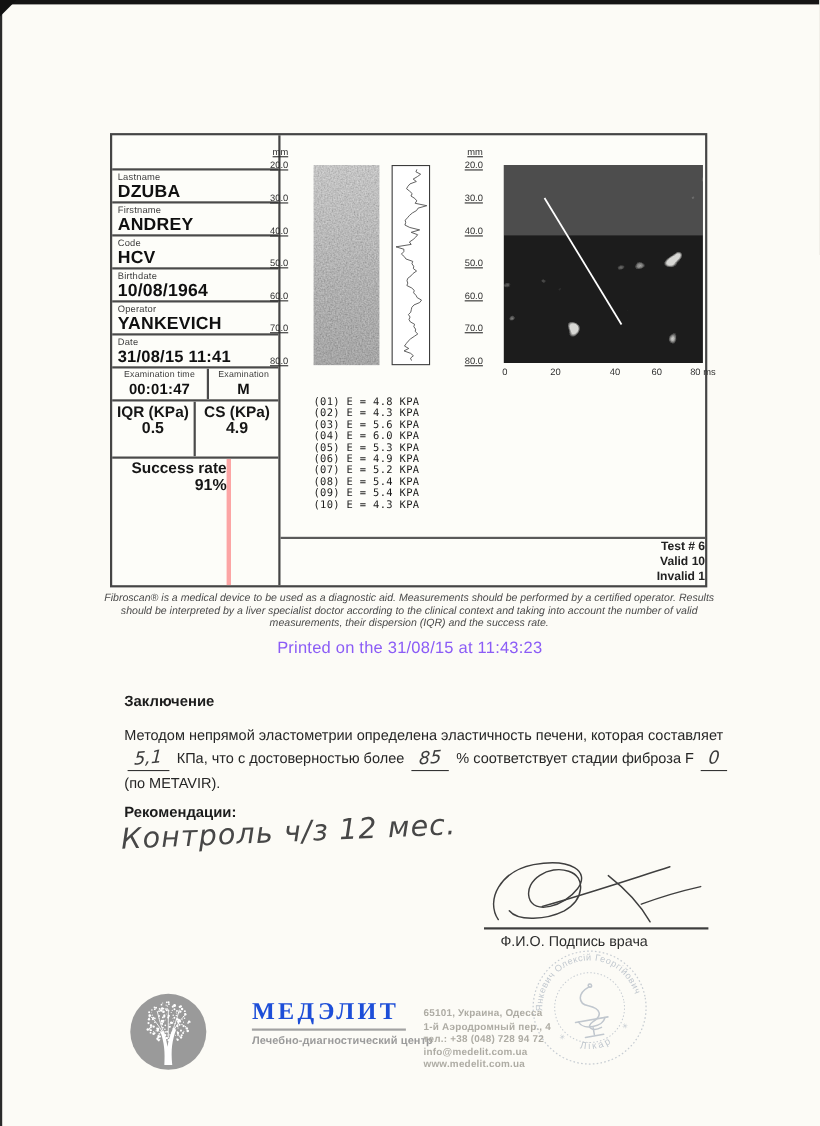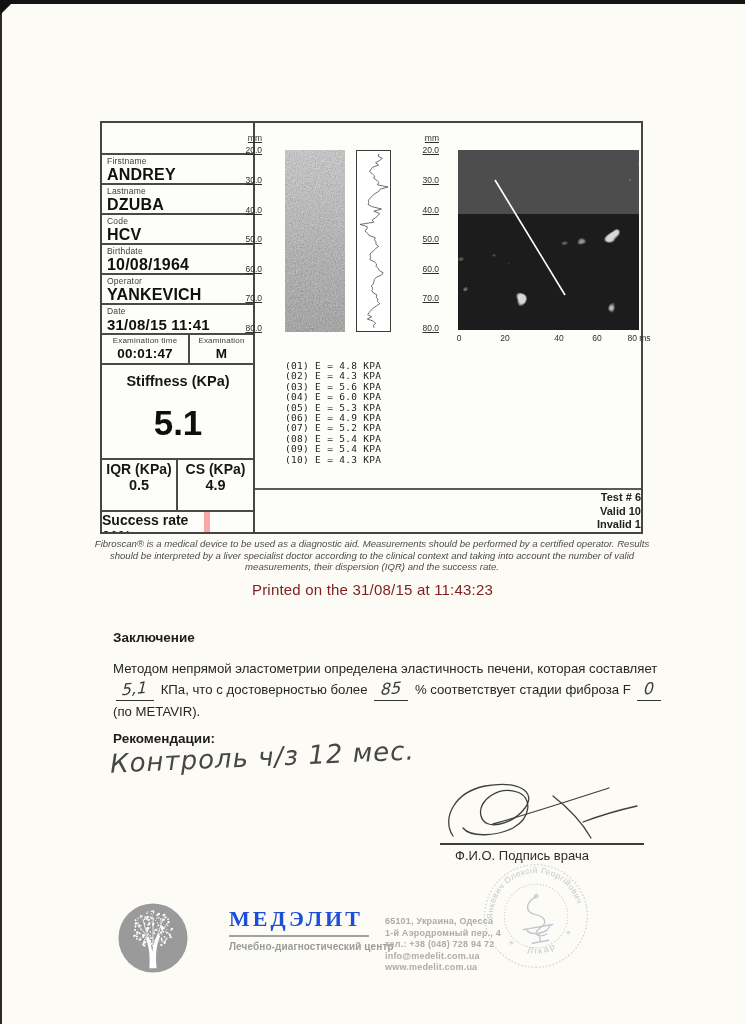--- a/index.html
+++ b/index.html
@@ -28,21 +28,21 @@
   .c-stiff{height:95px;text-align:center;}
   .c-stiff .lbl2{font-size:14.5px;font-weight:bold;margin-top:7px;color:#161616;}
   .c-stiff .big{font-size:35px;font-weight:bold;margin-top:14px;color:#0e0e0e;}
   .c-two{height:52px;display:flex;padding:0;}
   .c-two .sub{box-sizing:border-box;text-align:center;padding-top:2px;}
   .c-two .sub1{width:76px;border-right:2px solid #4a4a4a;}
   .c-two .sub2{flex:1;text-align:center;}
   .c-two .lbl2{font-size:14px;font-weight:bold;color:#161616;line-height:15px;}
   .c-two .num{font-size:14.5px;font-weight:bold;color:#161616;line-height:16px;}
   .c-success{flex:1;display:flex;padding:0;border-bottom:none;}
-  .c-success .sub1{width:108px;border-right:6px solid #fca5a5;box-sizing:border-box;text-align:left;padding-top:1px;}
+  .c-success .sub1{width:108px;border-right:4px solid #fca5a5;box-sizing:border-box;text-align:right;padding-top:1px;}
   .c-success .sub2{flex:1;}
 
   
   .dscale{position:absolute;width:30px;font-size:8.5px;color:#2f2f2f;text-align:right;}
   .dscale span{position:absolute;right:16px;white-space:nowrap;text-decoration:underline;}
   .u0{top:10px;} .t0{top:22px;} .t1{top:52px;} .t2{top:82px;} .t3{top:111px;} .t4{top:141px;} .t5{top:170px;} .t6{top:200px;}
   .scaleL{left:146px;top:0;}
   .scaleR{left:323px;top:0;}
   .usframe{position:absolute;left:183px;top:27px;width:60px;height:182px;}
   .wvframe{position:absolute;left:254px;top:27px;width:35px;height:182px;border:1px solid #3c3c3c;box-sizing:border-box;background:#fff;}
@@ -50,21 +50,21 @@
   .xticks{position:absolute;top:210px;left:0;width:539px;height:12px;font-size:8.5px;color:#2f2f2f;}
   .xticks span{position:absolute;text-align:center;}
   .x0{left:349px;width:16px;} .x1{left:391px;width:24px;} .x2{left:445px;width:24px;} .x3{left:483px;width:24px;} .x4{left:517px;width:40px;}
   .meas{position:absolute;left:183px;top:238px;font-family:"DejaVu Sans Mono",monospace;font-size:9.5px;line-height:10.4px;color:#1c1c1c;letter-spacing:.3px;}
   .tdivider{position:absolute;left:153px;right:0;top:365px;height:1.5px;background:#5a5a5a;}
   .testblock{position:absolute;left:300px;width:239px;top:368px;text-align:right;font-size:11px;font-weight:bold;color:#222;line-height:13.5px;}
 
   
   .disclaimer{position:absolute;left:93px;top:538px;width:558px;text-align:center;font-style:italic;
               font-size:9.6px;line-height:11.6px;color:#4b4b4b;}
-  .printed{position:absolute;left:0;right:0;top:581px;text-align:center;font-size:15px;color:#7f1d1d;letter-spacing:.2px;}
+  .printed{position:absolute;left:0;right:0;top:581px;text-align:center;font-size:15px;color:#8b5cf6;letter-spacing:.2px;}
 
   .h-bold{position:absolute;font-size:13.5px;font-weight:bold;color:#1c1c1c;}
   .concl-h{left:113px;top:630px;}
   .concl-p{position:absolute;left:113px;top:658px;width:560px;font-size:13.2px;line-height:21px;color:#262626;}
   .concl-p .ln{white-space:nowrap;}
   .blank{display:inline-block;border-bottom:1.4px solid #333;text-align:center;margin:0 3px;vertical-align:baseline;}
   .hw{font-family:"DejaVu Sans",sans-serif;font-style:italic;color:#3c3c3c;display:inline-block;transform:rotate(-5deg) skewX(-8deg);font-size:16px;line-height:14px;}
   .b1{min-width:38px;} .b2{min-width:34px;} .b3{min-width:24px;}
   .rec-h{left:113px;top:731px;}
   .rec-hw{position:absolute;left:110px;top:742px;font-family:"DejaVu Sans",sans-serif;font-style:italic;
@@ -90,26 +90,26 @@
   <div class="scan-top"></div>
   <div class="scan-left"></div>
   <div class="scan-corner"></div>
 
   <div class="report">
 
     <div class="leftcol">
       <div class="cell c-spacer"></div>
 
       <div class="cell c-field">
+        <div class="lbl">Lastname</div>
+        <div class="val">DZUBA</div>
+      </div>
+      <div class="cell c-field">
         <div class="lbl">Firstname</div>
         <div class="val">ANDREY</div>
-      </div>
-      <div class="cell c-field">
-        <div class="lbl">Lastname</div>
-        <div class="val">DZUBA</div>
       </div>
       <div class="cell c-field">
         <div class="lbl">Code</div>
         <div class="val">HCV</div>
       </div>
       <div class="cell c-field">
         <div class="lbl">Birthdate</div>
         <div class="val">10/08/1964</div>
       </div>
       <div class="cell c-field">
@@ -125,24 +125,20 @@
         <div class="sub sub1">
           <div class="lbl">Examination time</div>
           <div class="val">00:01:47</div>
         </div>
         <div class="sub sub2">
           <div class="lbl">Examination</div>
           <div class="val">M</div>
         </div>
       </div>
 
-      <div class="cell c-stiff">
-        <div class="lbl2">Stiffness (KPa)</div>
-        <div class="big">5.1</div>
-      </div>
 
       <div class="cell c-two">
         <div class="sub sub1">
           <div class="lbl2">IQR (KPa)</div>
           <div class="num">0.5</div>
         </div>
         <div class="sub sub2">
           <div class="lbl2">CS (KPa)</div>
           <div class="num">4.9</div>
         </div>

